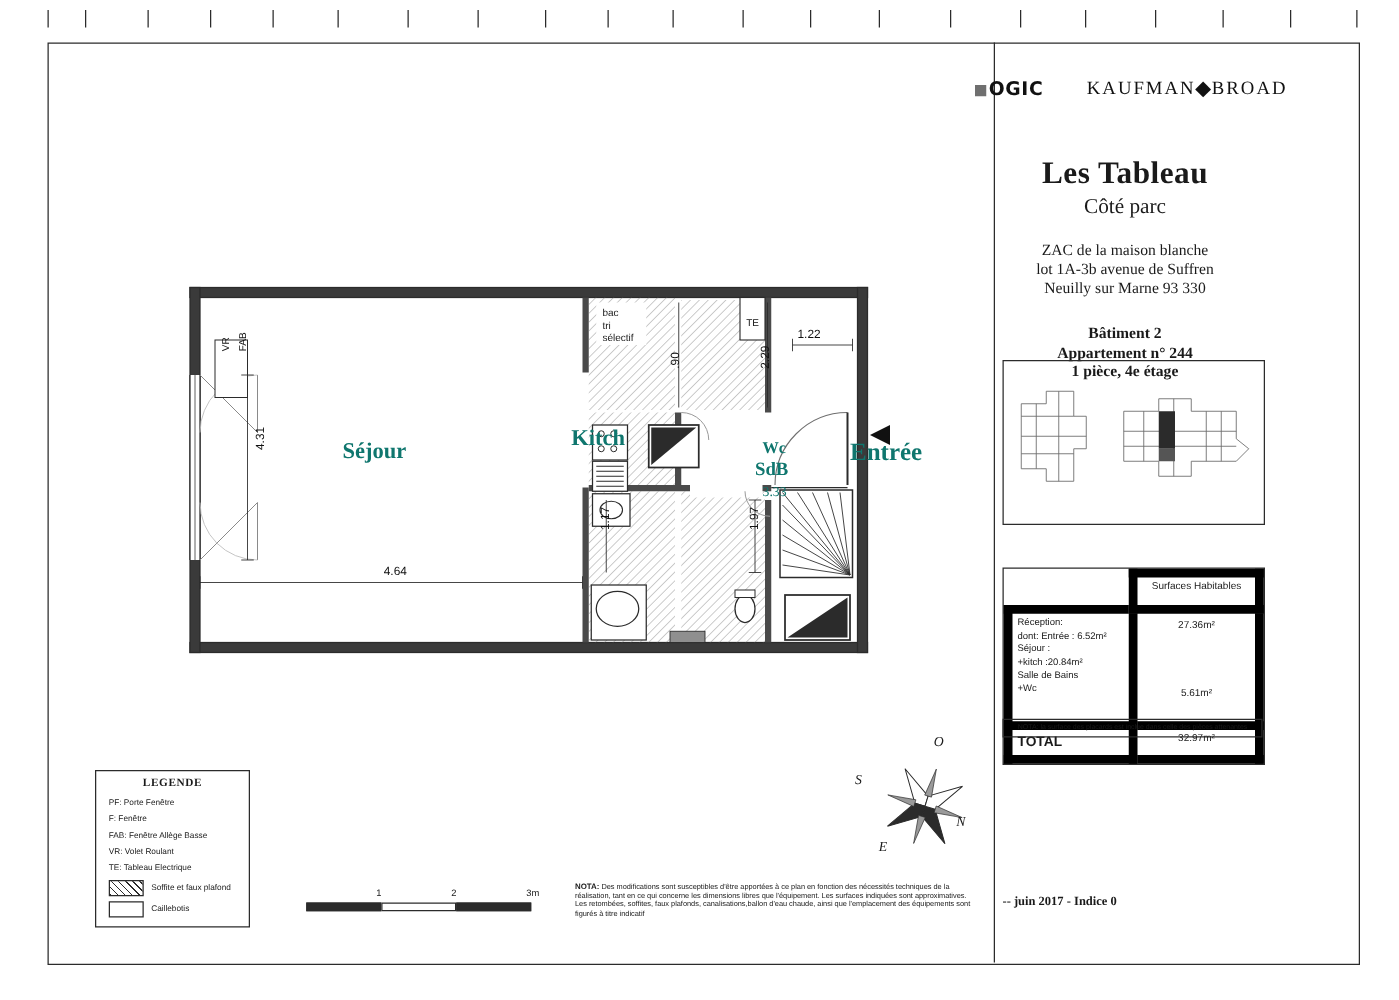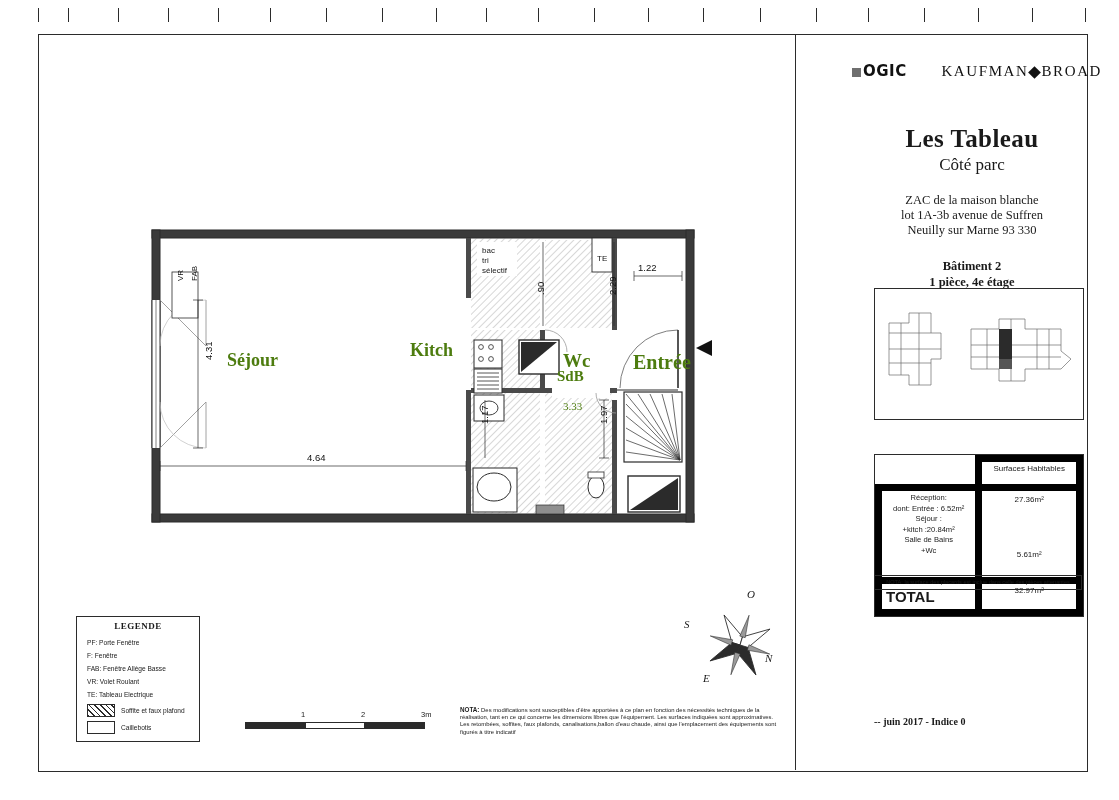--- a/index.html
+++ b/index.html
@@ -8,21 +8,21 @@
 
   
   .frame{position:absolute;left:38px;top:34px;width:1048px;height:736px;border:1px solid #2b2b2b;}
   .divider{position:absolute;left:795px;top:34px;width:1px;height:736px;background:#2b2b2b;}
 
   
   .ticks{position:absolute;left:38px;top:8px;width:1048px;height:22px;}
   .ticks span{position:absolute;top:0;width:1px;height:14px;background:#2b2b2b;font-size:0;}
 
   
-  .rpanel{position:absolute;left:832px;top:40px;width:280px;height:724px;}
+  .rpanel{position:absolute;left:760px;top:40px;width:280px;height:724px;}
   .logos{position:absolute;left:20px;top:18px;width:250px;height:26px;display:flex;align-items:center;justify-content:space-between;}
   .logo-ogic{font-family:"DejaVu Sans",sans-serif;font-size:15px;letter-spacing:.5px;color:#111;font-weight:bold;}
   .logo-ogic .sq{display:inline-block;width:9px;height:9px;background:#6f6f6f;margin-right:2px;vertical-align:-1px;}
   .logo-kb{font-family:"Liberation Serif",serif;font-size:15px;letter-spacing:1.6px;color:#111;}
   .logo-kb .dia{display:inline-block;width:9px;height:9px;background:#111;transform:rotate(45deg);margin:0 2px;vertical-align:-1px;}
 
   .title-block{position:absolute;left:0;top:85px;width:280px;text-align:center;}
   .t-main{font-family:"Liberation Serif",serif;font-size:25px;font-weight:bold;letter-spacing:.4px;}
   .t-sub{font-family:"Liberation Serif",serif;font-size:17px;margin-top:2px;}
   .addr{margin-top:18px;font-family:"Liberation Serif",serif;font-size:12.5px;line-height:15px;text-align:center;}
@@ -31,33 +31,33 @@
   
   .keyplan{position:absolute;left:42px;top:248px;width:208px;height:130px;border:1px solid #2b2b2b;}
   .kp-svg{position:absolute;left:0;top:0;}
 
   
   .surf{position:absolute;left:42px;top:414px;width:208px;border:1px solid #2b2b2b;border-collapse:collapse;}
   .surf table{width:100%;border-collapse:collapse;font-size:7.6px;}
   .surf td{border:7px solid #000000;padding:2px 4px;vertical-align:top;}
   .surf .hdr{height:18px;text-align:center;font-size:8px;}
   .surf .nb{border:none;}
-  .surf .body-l{height:82px;line-height:10.5px;text-align:center;}
+  .surf .body-l{height:82px;line-height:10.5px;}
   .surf .body-r{text-align:center;font-size:8px;}
-  .surf .tot{font-weight:bold;font-size:15px;padding:4px;margin-left:36px;}
+  .surf .tot{font-weight:bold;font-size:11px;padding:4px;margin-left:36px;}
   .nota-box{position:absolute;left:42px;top:535px;width:208px;border:1px solid #2b2b2b;text-align:center;font-size:5.6px;line-height:7px;padding:3px 4px;box-sizing:border-box;}
 
   .indice{position:absolute;left:42px;top:676px;width:220px;font-size:10px;font-weight:bold;font-family:"Liberation Serif",serif;}
-  .lbl{position:absolute;font-family:"Liberation Serif",serif;color:#4d7c0f;}
+  .lbl{position:absolute;font-family:"Liberation Serif",serif;color:#0f766e;margin-left:47px;}
   .lbl-sejour{left:227px;top:350px;font-size:18px;font-weight:bold;}
   .lbl-kitch{left:410px;top:340px;font-size:18px;font-weight:bold;}
   .lbl-entree{left:633px;top:351px;font-size:20px;font-weight:bold;}
-  .lbl-wc{left:563px;top:350px;font-size:19px;font-weight:bold;}
+  .lbl-wc{left:563px;top:350px;font-size:13px;font-weight:bold;}
   .lbl-sdb{left:557px;top:368px;font-size:15px;font-weight:bold;}
-  .lbl-333{left:563px;top:400px;font-size:11px;}
+  .lbl-333{left:563px;top:388px;font-size:11px;}
   .dim{position:absolute;font-family:"Liberation Sans",sans-serif;font-size:9.5px;color:#111;}
   .d-464{left:307px;top:452px;}
   .d-431{left:203px;top:360px;transform:rotate(-90deg);transform-origin:left top;}
   .d-197{left:598px;top:424px;transform:rotate(-90deg);transform-origin:left top;}
   .d-117{left:479px;top:424px;transform:rotate(-90deg);transform-origin:left top;}
   .d-90{left:535px;top:295px;transform:rotate(-90deg);transform-origin:left top;}
   .d-229{left:607px;top:295px;transform:rotate(-90deg);transform-origin:left top;}
   .d-122{left:638px;top:262px;}
   .tag-te{left:597px;top:254px;font-size:8px;}
   .tag-vr{left:176px;top:281px;font-size:8px;transform:rotate(-90deg);transform-origin:left top;}
@@ -328,20 +328,21 @@
     <div class="title-block">
       <div class="t-main">Les Tableau</div>
       <div class="t-sub">Côté parc</div>
       <div class="addr">
         <div>ZAC de la maison blanche</div>
         <div>lot 1A-3b avenue de Suffren</div>
         <div>Neuilly sur Marne  93 330</div>
       </div>
       <div class="lot">
         <div>Bâtiment 2</div>
+        <div>Appartement n° 244</div>
         <div>1 pièce, 4e étage</div>
       </div>
     </div>
 
     <div class="keyplan">
       <svg class="kp-svg" width="206" height="128">
         <g stroke="#6b6b6b" fill="none" stroke-width="0.7">
 
           <path d="M14,34 L34,34 L34,24 L56,24 L56,44 L66,44 L66,70 L56,70 L56,96 L34,96 L34,86 L14,86 Z"></path>
           <line x1="14" y1="44" x2="56" y2="44"></line>

